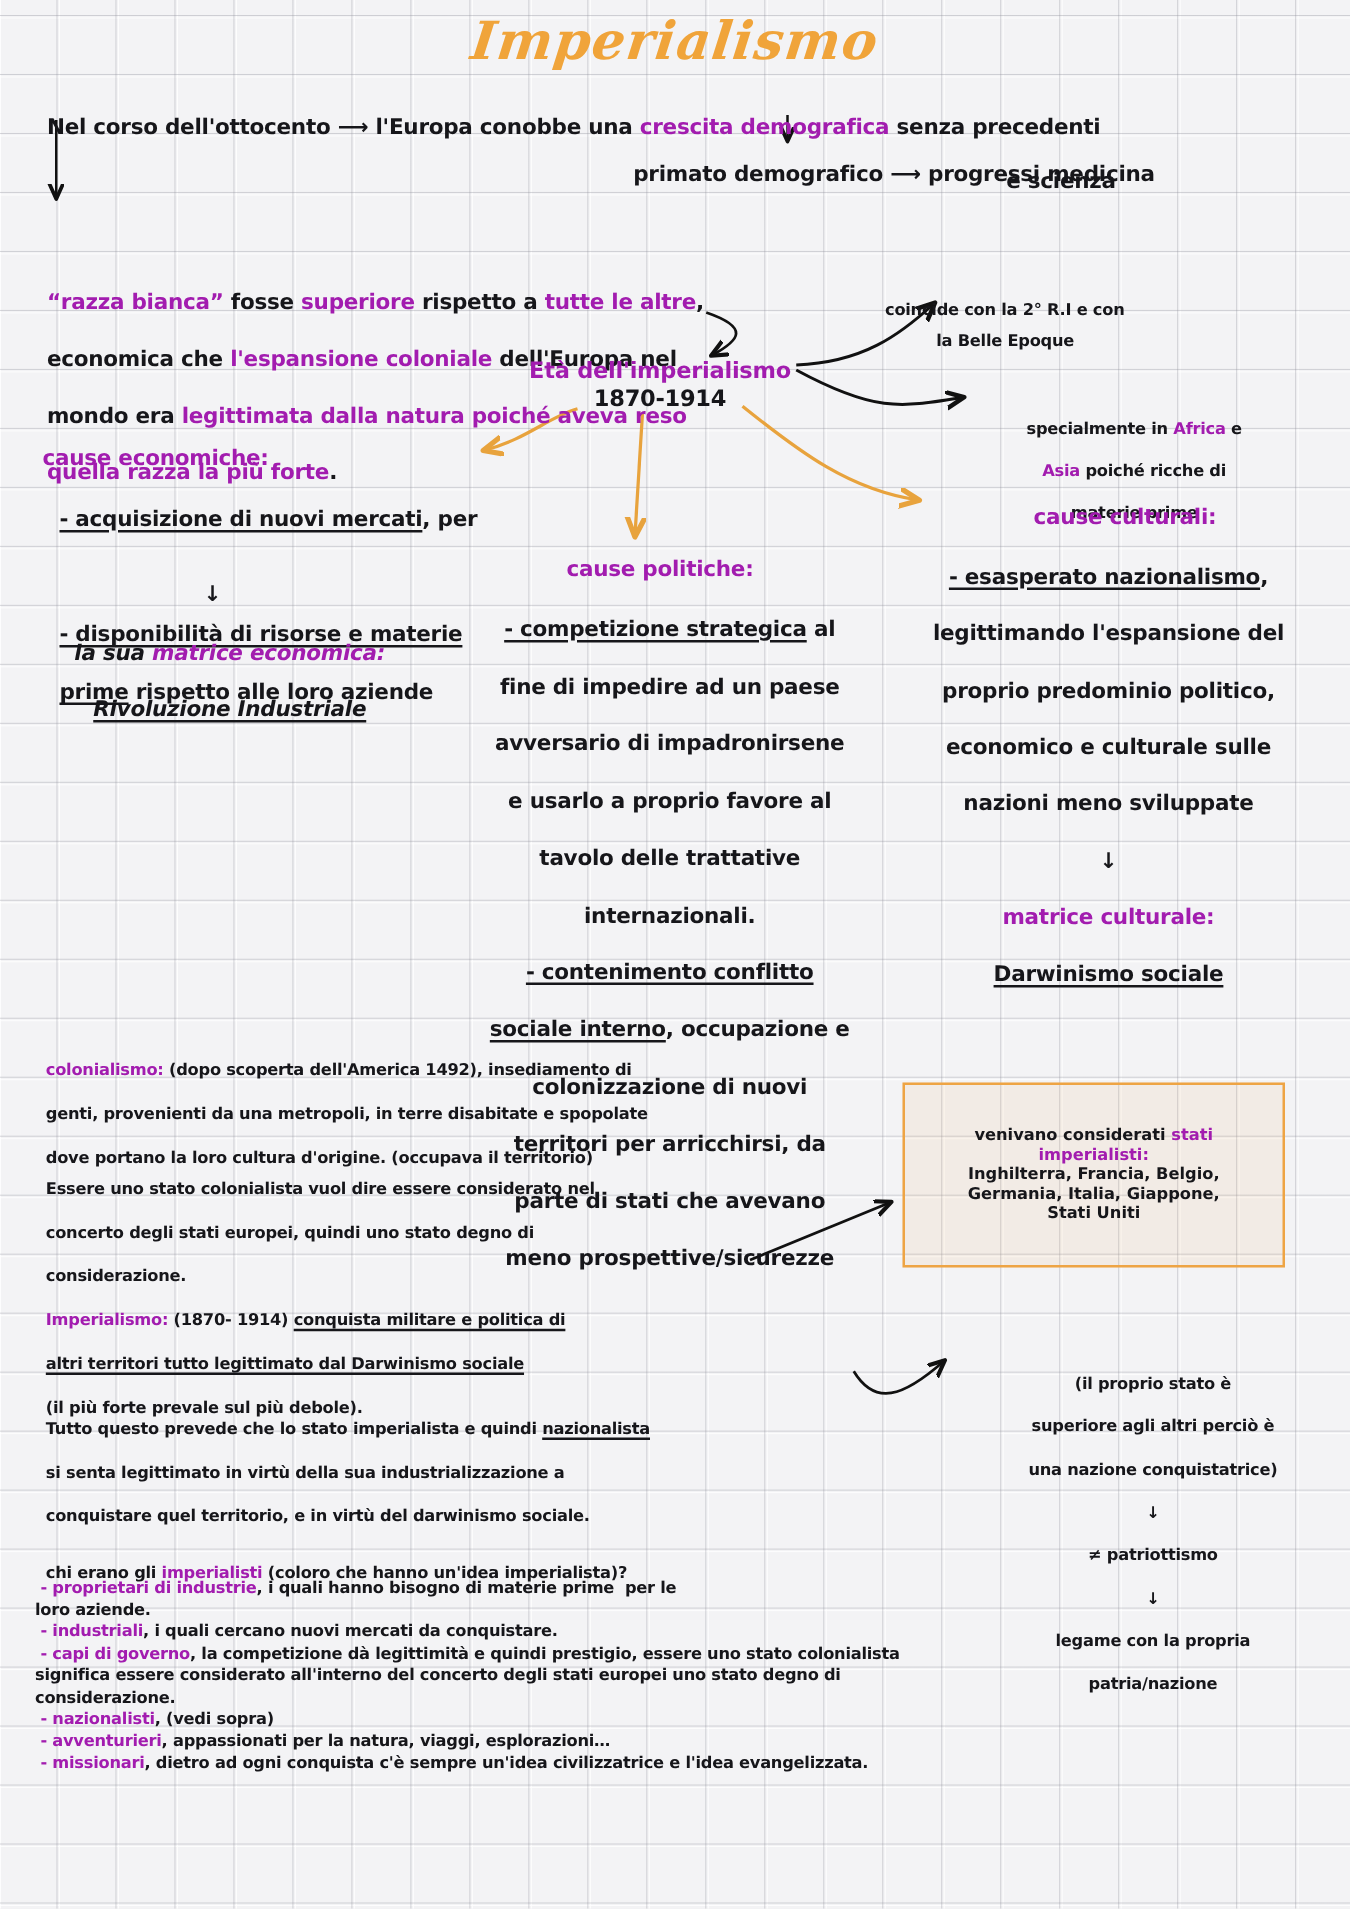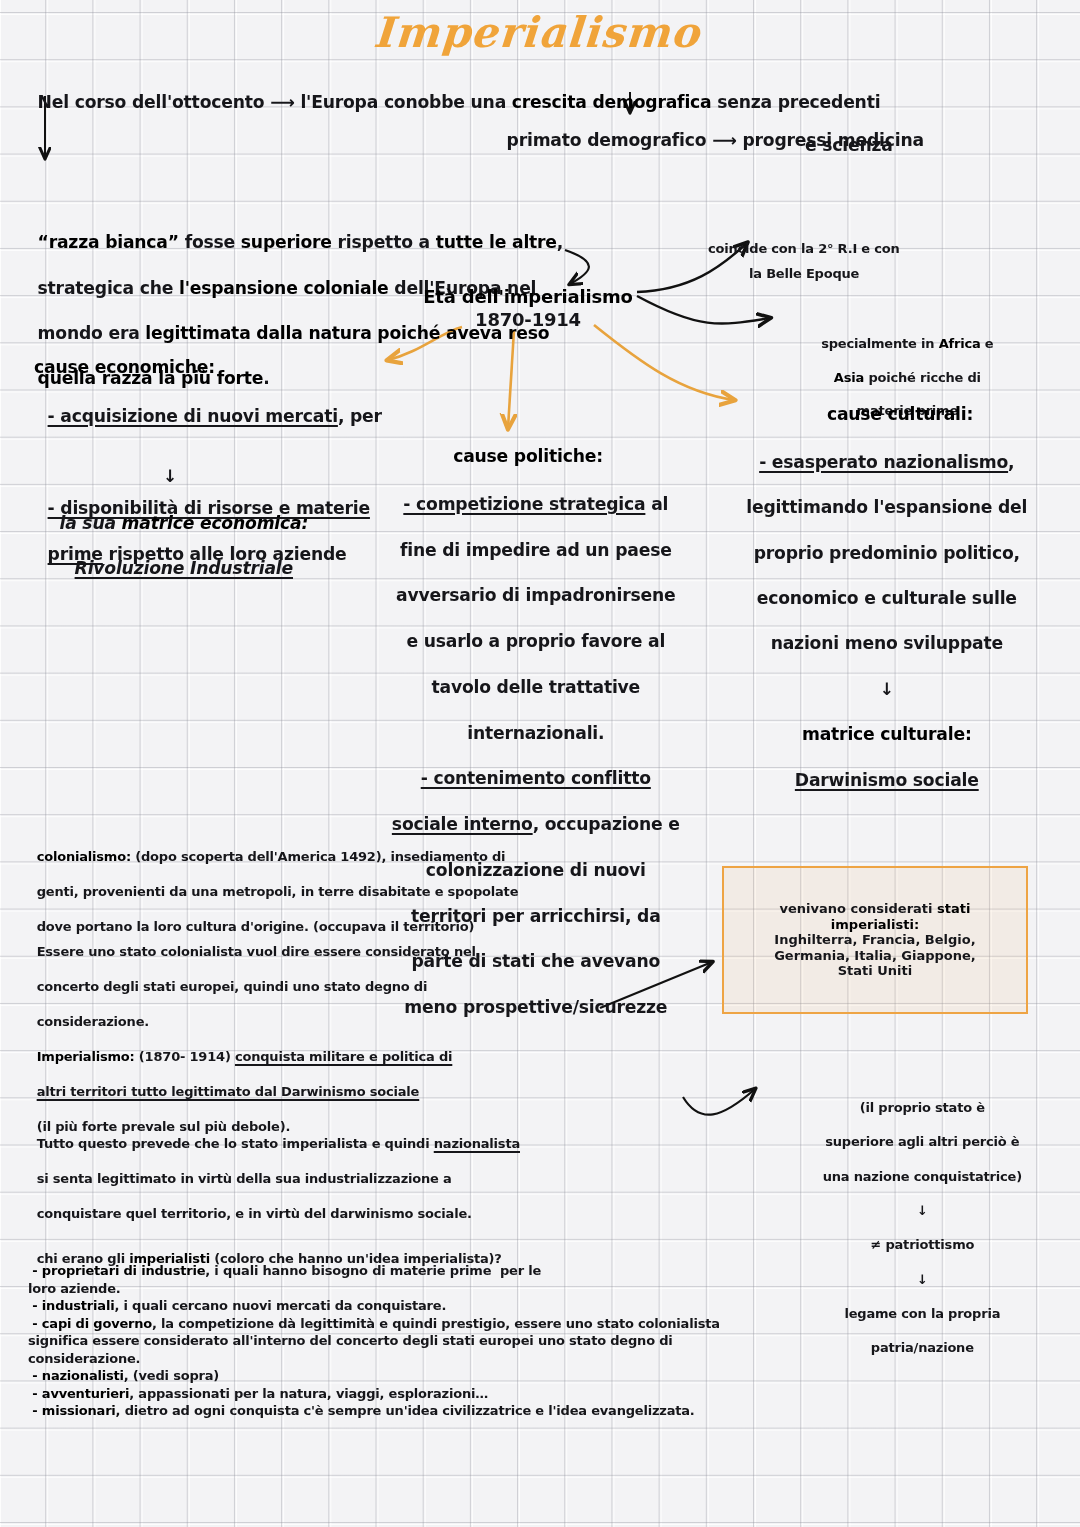--- a/index.html
+++ b/index.html
@@ -22,21 +22,21 @@
       linear-gradient(to bottom, rgba(255,255,255,.85) 1px, transparent 1px);
     background-size:47.2px 47.2px,47.2px 47.2px,47.2px 47.2px,47.2px 47.2px;
     background-position:-2px 12px,-2px 12px,0px 14px,0px 14px;
     z-index:0;
   }
   #svgLayer{position:absolute;inset:0;width:1080px;height:1527px;z-index:2;pointer-events:none;}
 
   .tx{position:absolute;z-index:3;color:#16161a;line-height:1.18;
       font-family:"DejaVu Sans",sans-serif;font-weight:700;
       letter-spacing:-.2px;white-space:pre-wrap;}
-  .or{color:#000000;}
+  .or{color:#a21caf;}
   .u{text-decoration:underline;text-decoration-thickness:1.6px;text-underline-offset:2.5px;}
   .ctr{text-align:center;}
 
   
   #title{
     position:absolute;left:0;right:0;top:8px;z-index:3;
     text-align:center;
     font-family:"DejaVu Serif",serif;
     font-style:italic;font-weight:700;
     font-size:42px;color:#f0a43a;
@@ -100,21 +100,21 @@
   <span>Nel corso dell'ottocento </span><span>⟶</span><span> l'Europa conobbe una </span><span class="or">crescita demografica</span><span> senza precedenti</span>
 </div>
 <div class="tx sz17" style="left:495px;top:110px;">
   <span>primato demografico </span><span>⟶</span><span> progressi medicina</span>
 </div>
 <div class="tx sz17" style="left:805px;top:135px;">e scienza</div>
 
 <div class="tx sz17" style="left:26px;top:163px;line-height:1.32;">
   <br>
   <span class="or">“razza bianca”</span><span> fosse </span><span class="or">superiore</span><span> rispetto a </span><span class="or">tutte le altre</span><span>,</span><br>
-  <span>strategica che </span><span class="or">l'espansione coloniale</span><span> dell'Europa nel</span><br>
+  <span>economica che </span><span class="or">l'espansione coloniale</span><span> dell'Europa nel</span><br>
   <span>mondo era </span><span class="or">legittimata dalla natura poiché aveva reso</span><br>
   <span class="or">quella razza la più forte</span><span>.</span>
 </div>
 
 <div class="tx sz18 or ctr" style="left:418px;top:286px;width:220px;">Età dell'imperialismo</div>
 <div class="tx sz18 ctr" style="left:418px;top:309px;width:220px;">1870-1914</div>
 
 <div class="tx sz16" style="left:708px;top:203px;">coincide con la 2° R.I e con</div>
 <div class="tx sz16" style="left:749px;top:228px;">la Belle Epoque</div>
 

